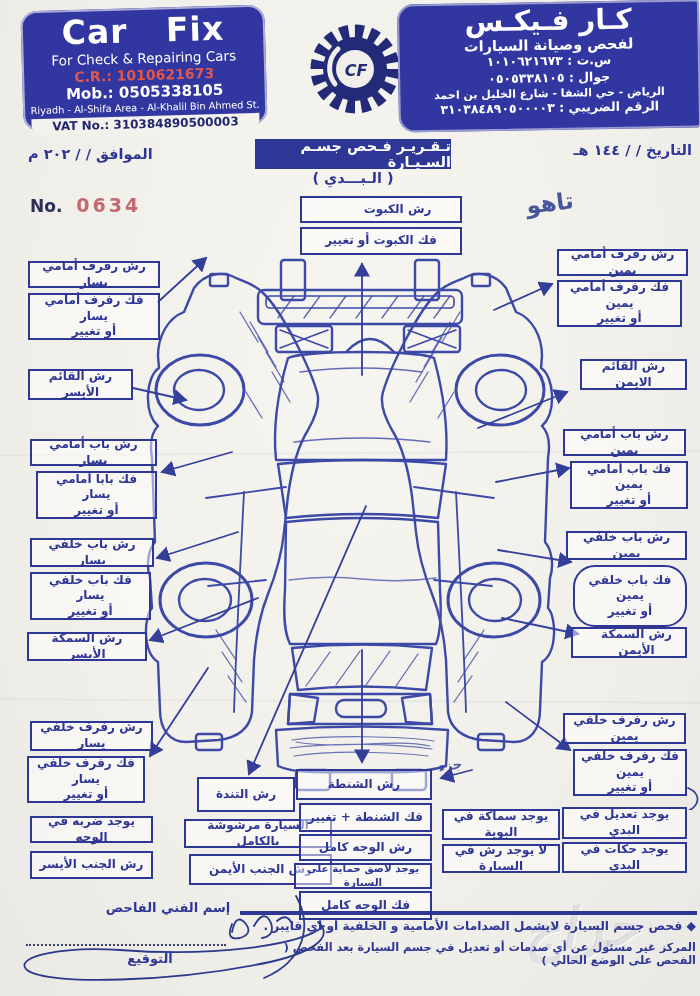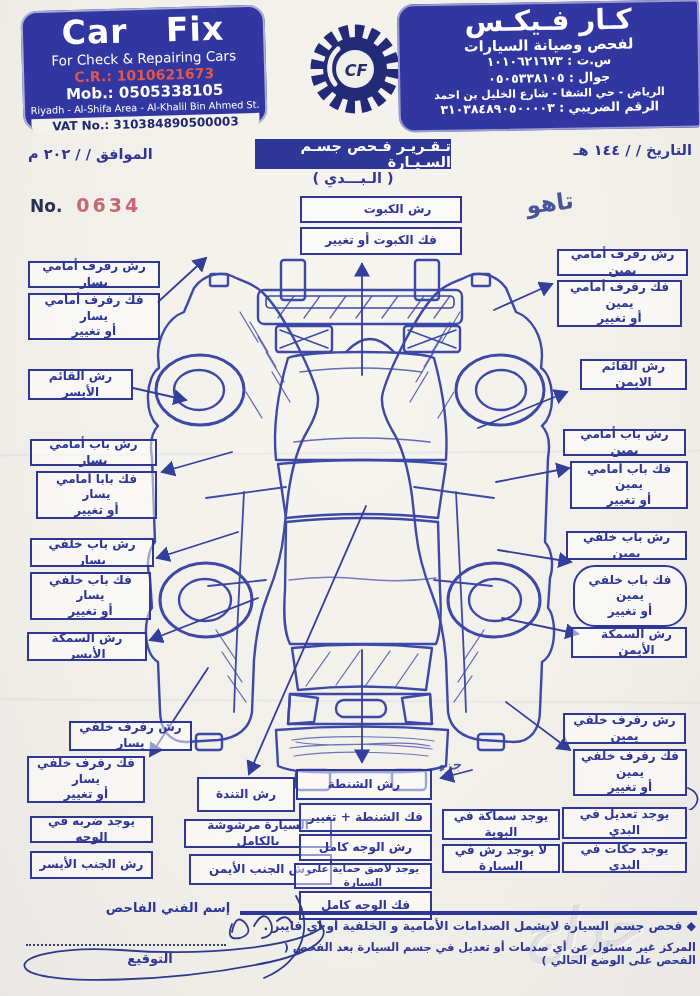--- a/index.html
+++ b/index.html
@@ -208,21 +208,21 @@
   <div class="pbox" style="left:28px;top:293px;width:132px;height:47px;" dir="rtl">فك رفرف أمامي يسار
 أو تغيير</div>
   <div class="pbox" style="left:28px;top:369px;width:105px;height:31px;" dir="rtl">رش القائم الأيسر</div>
   <div class="pbox" style="left:30px;top:439px;width:127px;height:27px;" dir="rtl">رش باب أمامي يسار</div>
   <div class="pbox" style="left:36px;top:471px;width:121px;height:48px;" dir="rtl">فك بابا أمامي يسار
 أو تغيير</div>
   <div class="pbox" style="left:30px;top:538px;width:124px;height:29px;" dir="rtl">رش باب خلفي يسار</div>
   <div class="pbox" style="left:30px;top:572px;width:121px;height:48px;" dir="rtl">فك باب خلفي يسار
 أو تغيير</div>
   <div class="pbox" style="left:27px;top:632px;width:120px;height:29px;" dir="rtl">رش السمكة الأيسر</div>
-  <div class="pbox" style="left:30px;top:721px;width:123px;height:30px;margin-left:39px;" dir="rtl">رش رفرف خلفي يسار</div>
+  <div class="pbox" style="left:30px;top:721px;width:123px;height:30px;" dir="rtl">رش رفرف خلفي يسار</div>
   <div class="pbox" style="left:27px;top:756px;width:118px;height:47px;" dir="rtl">فك رفرف خلفي يسار
 أو تغيير</div>
   <div class="pbox" style="left:30px;top:816px;width:123px;height:27px;" dir="rtl">يوجد ضربه في الوجه</div>
   <div class="pbox" style="left:30px;top:851px;width:123px;height:28px;" dir="rtl">رش الجنب الأيسر</div>
   <div class="pbox" style="left:557px;top:249px;width:131px;height:27px;" dir="rtl">رش رفرف أمامي يمين</div>
   <div class="pbox" style="left:557px;top:280px;width:125px;height:47px;" dir="rtl">فك رفرف أمامي يمين
 أو تغيير</div>
   <div class="pbox" style="left:580px;top:359px;width:107px;height:31px;" dir="rtl">رش القائم الايمن</div>
   <div class="pbox" style="left:563px;top:429px;width:123px;height:27px;" dir="rtl">رش باب أمامي يمين</div>
   <div class="pbox" style="left:570px;top:461px;width:118px;height:48px;" dir="rtl">فك باب أمامي يمين

